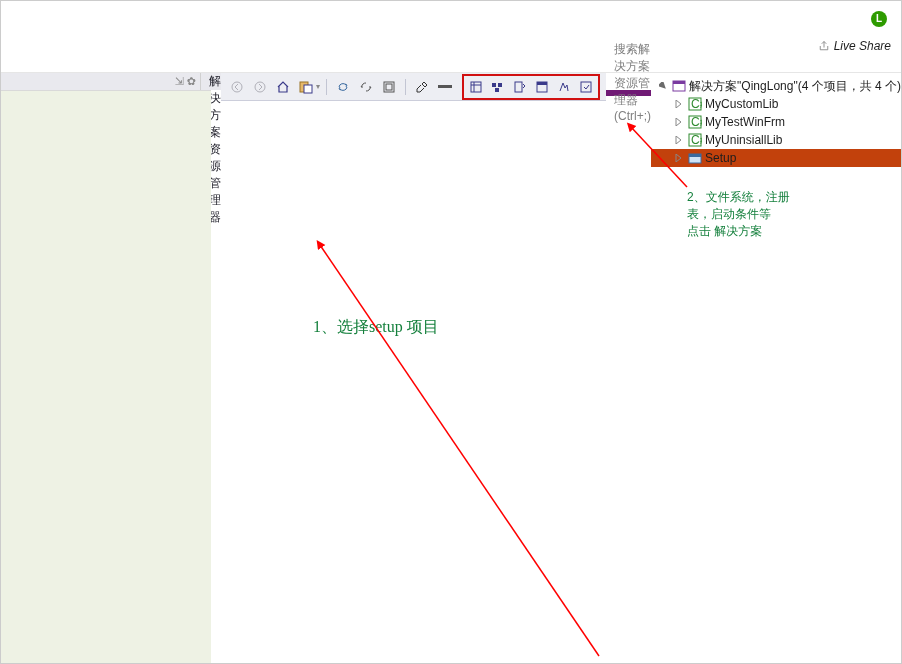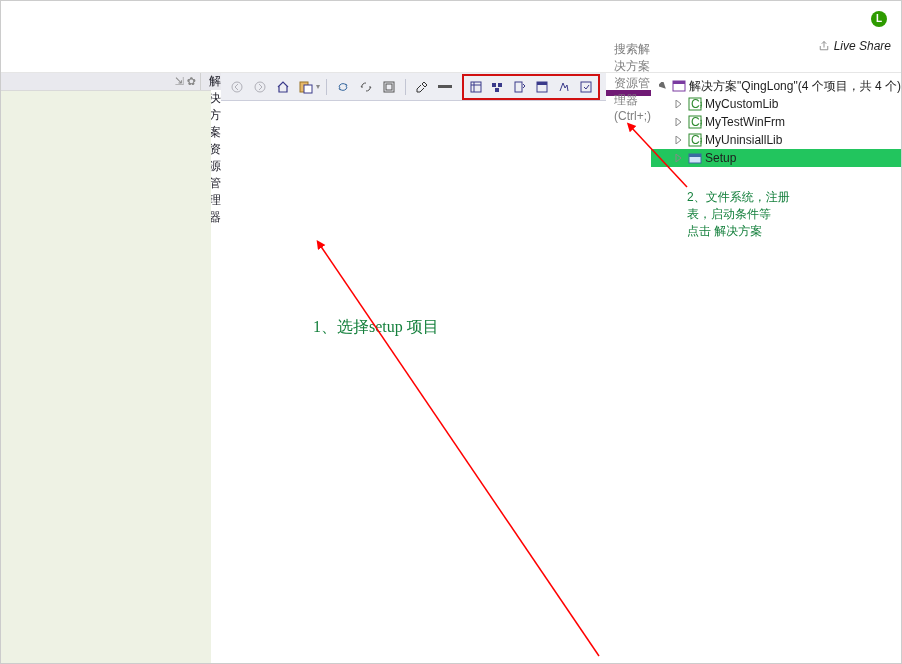--- a/index.html
+++ b/index.html
@@ -15,21 +15,21 @@
   .lefthdr span { color:#888; font-size:11px; line-height:1;}
   .se { flex: 1; display: flex; flex-direction: row; background: #fff; }
   .se-title { height: 17px; background: #e9e9ee; color: #1e1e28; padding-left: 8px; line-height: 17px; }
   .se-toolbar { height: 28px; background: #edeef3; border-bottom: 1px solid #cccedb; display: flex; align-items: center; padding: 0 6px; gap: 3px; position:relative;}
   .tbtn { width: 20px; height: 20px; display: inline-flex; align-items: center; justify-content: center; color: #555; border-radius:2px;}
   .vsep { width: 1px; height: 16px; background: #c2c5d3; margin: 0 3px; }
   .highlightbox { border: 2px solid #d11010; padding: 1px 2px; display: flex; gap: 2px; align-items:center; margin-left: 4px;}
   .se-search { height: 23px; border-bottom: 6px solid #701a75; display:flex; align-items:center; padding-left:8px; color:#808080;}
   .tree { padding: 4px 0; position:relative; user-select:none;}
   .trow { height: 18px; display:flex; align-items:center; padding-left: 6px; gap:3px; white-space:nowrap;}
-  .trow[data-selected="true"] { background:#22c55e;}
+  .trow[data-selected="true"] { background:#c2410c;}
   .exp { width:12px; height:12px; display:inline-flex; align-items:center; justify-content:center; color:#6b6b6b;}
   .exp svg{ width:8px;height:8px;}
   .ic { width:14px;height:14px; display:inline-flex; align-items:center; justify-content:center;}
   .lbl { color:#1e1e1e;}
   .bold{font-weight:normal;}
   .depth1{padding-left:22px;}
   .annotation { position:absolute; color:#15803d; font-family: "SimSun","Microsoft YaHei",serif; font-size:16px; line-height:1.4; pointer-events:none;}
   svg.arrow{position:absolute; pointer-events:none;}
 </style>
 </head>

